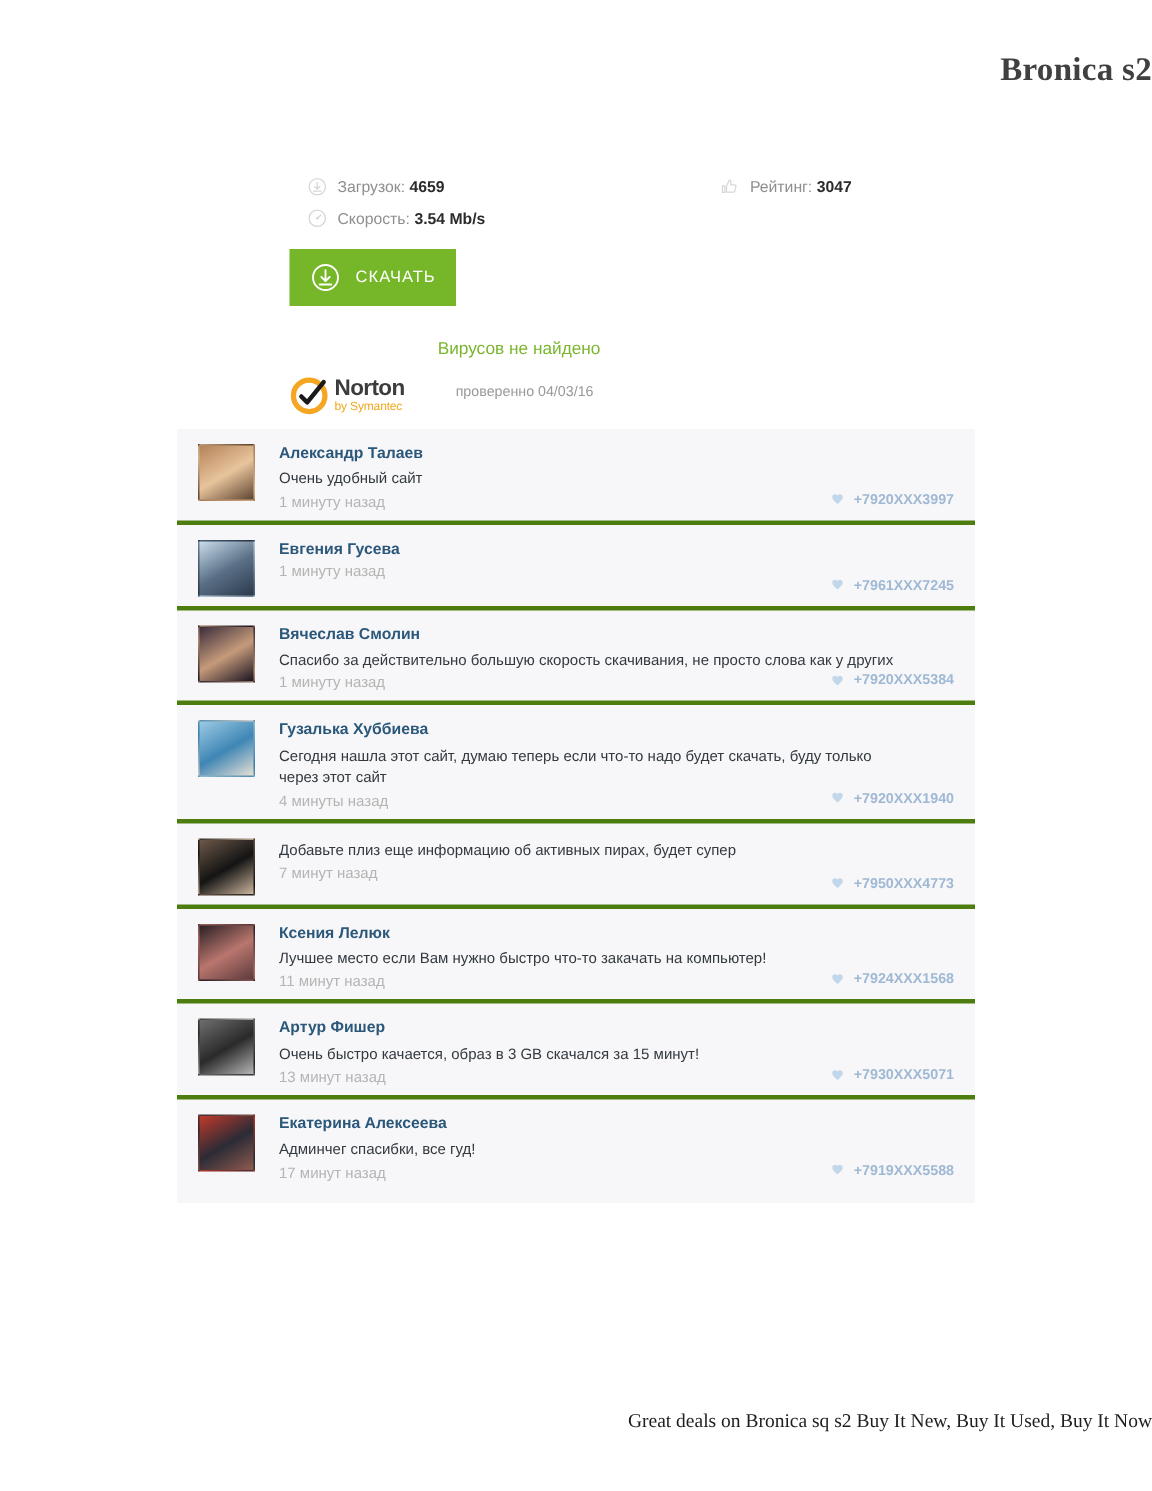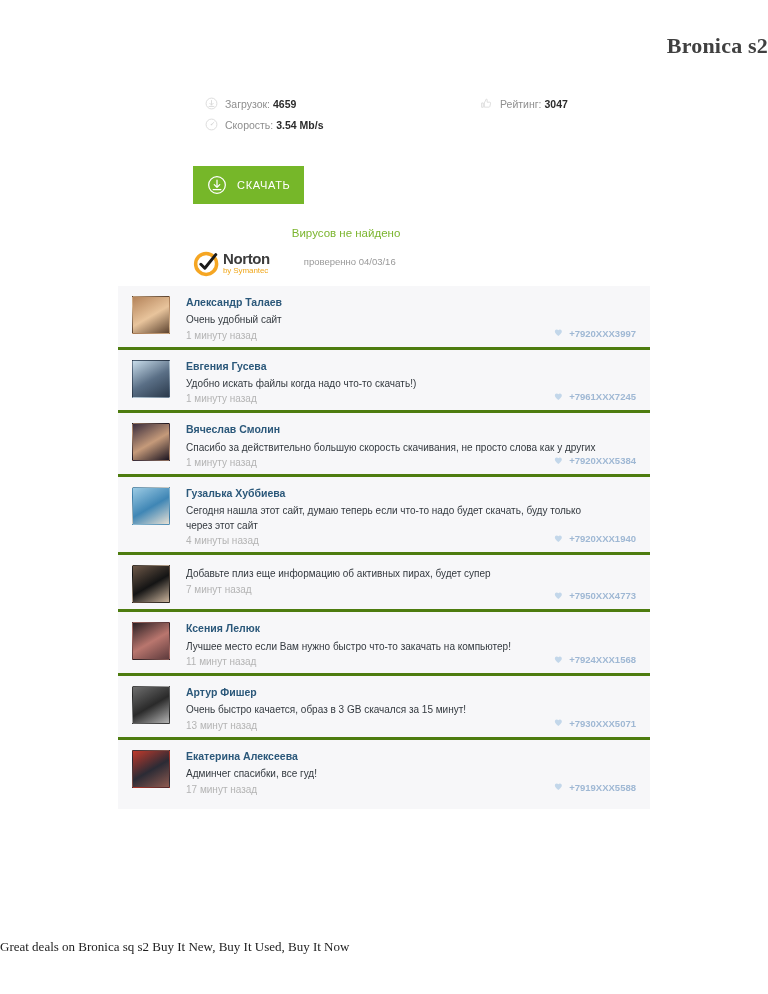--- a/index.html
+++ b/index.html
@@ -26,21 +26,21 @@
     position: absolute;
     top: 33px;
     left: 0;
     right: 0;
     letter-spacing: 0.2px;
   }
 
   
   .stats {
     position: absolute;
-    top: 97px;
+    top: 118px;
     left: 205px;
     width: 440px;
   }
   .stats-row {
     display: flex;
     align-items: flex-start;
     height: 21px;
   }
   .stat {
     display: flex;
@@ -218,21 +218,21 @@
     margin-right: 5px;
     flex: 0 0 auto;
   }
 
   
   .footer {
     position: absolute;
     bottom: 39px;
     left: 0;
     right: 0;
-    text-align: left;
+    text-align: right;
     font-family: "Liberation Serif", serif;
     font-size: 13px;
     color: #1e1e1e;
   }
 </style>
 </head>
 <body>
 
 <h1 class="page-title">Bronica s2</h1>
 
@@ -306,21 +306,20 @@
         <svg class="heart-ico" viewBox="0 0 24 24">
           <path d="M12 20.5l-1.6-1.45C5.0 14.2 2 11.5 2 8.2 2 5.6 4.0 3.6 6.6 3.6c1.5 0 2.9.7 3.8 1.8.9-1.1 2.3-1.8 3.8-1.8 2.6 0 4.6 2 4.6 4.6 0 3.3-3 6-8.4 10.85L12 20.5z" fill="#c3d7ea"></path>
         </svg>
         <span>+7920XXX3997</span>
       </div>
     </div>
     <div class="comment">
       <div class="avatar" style="background: linear-gradient(150deg, rgb(200, 220, 234) 0%, rgb(90, 111, 134) 52%, rgb(43, 58, 76) 100%);"></div>
       <div class="comment-body">
         <span class="comment-author">Евгения Гусева</span>
-        <span class="comment-text">Удобно искать файлы когда надо что-то скачать!)</span>
         <div class="comment-meta">
           <span class="comment-time">1 минуту назад</span>
         </div>
       </div>
       <div class="comment-phone">
         <svg class="heart-ico" viewBox="0 0 24 24">
           <path d="M12 20.5l-1.6-1.45C5.0 14.2 2 11.5 2 8.2 2 5.6 4.0 3.6 6.6 3.6c1.5 0 2.9.7 3.8 1.8.9-1.1 2.3-1.8 3.8-1.8 2.6 0 4.6 2 4.6 4.6 0 3.3-3 6-8.4 10.85L12 20.5z" fill="#c3d7ea"></path>
         </svg>
         <span>+7961XXX7245</span>
       </div>

